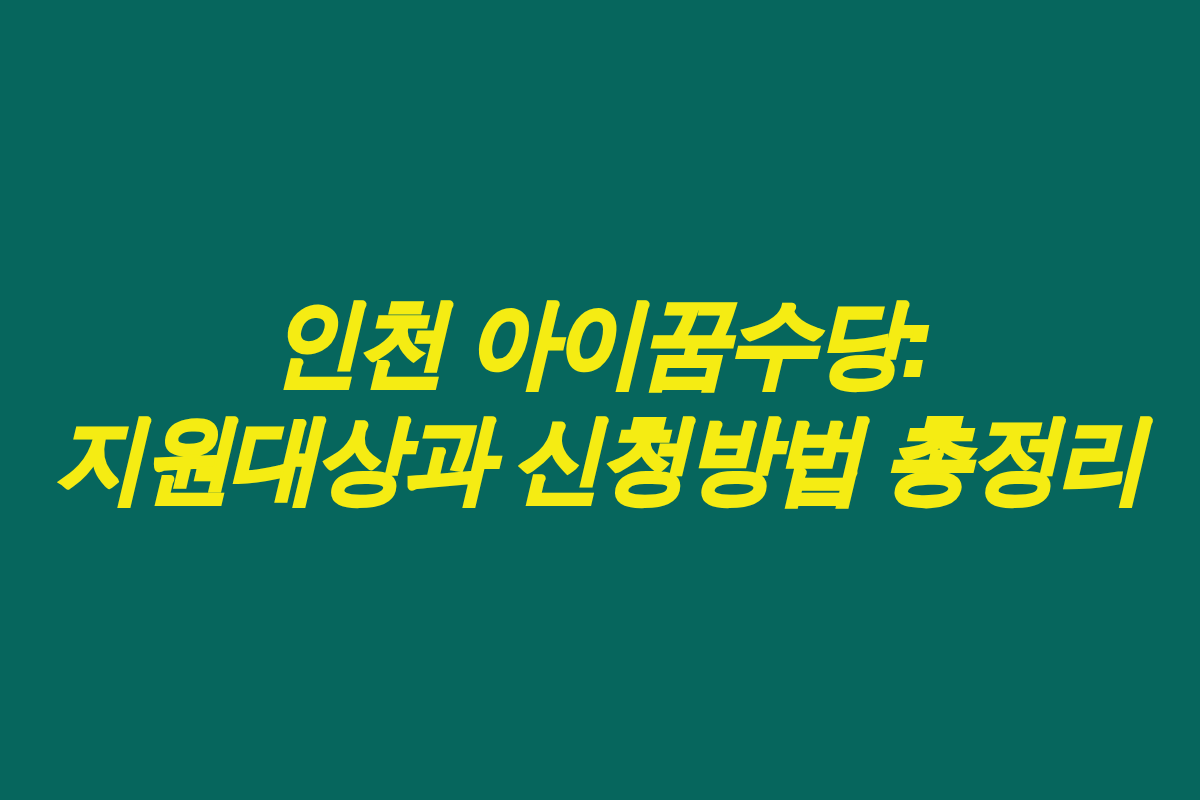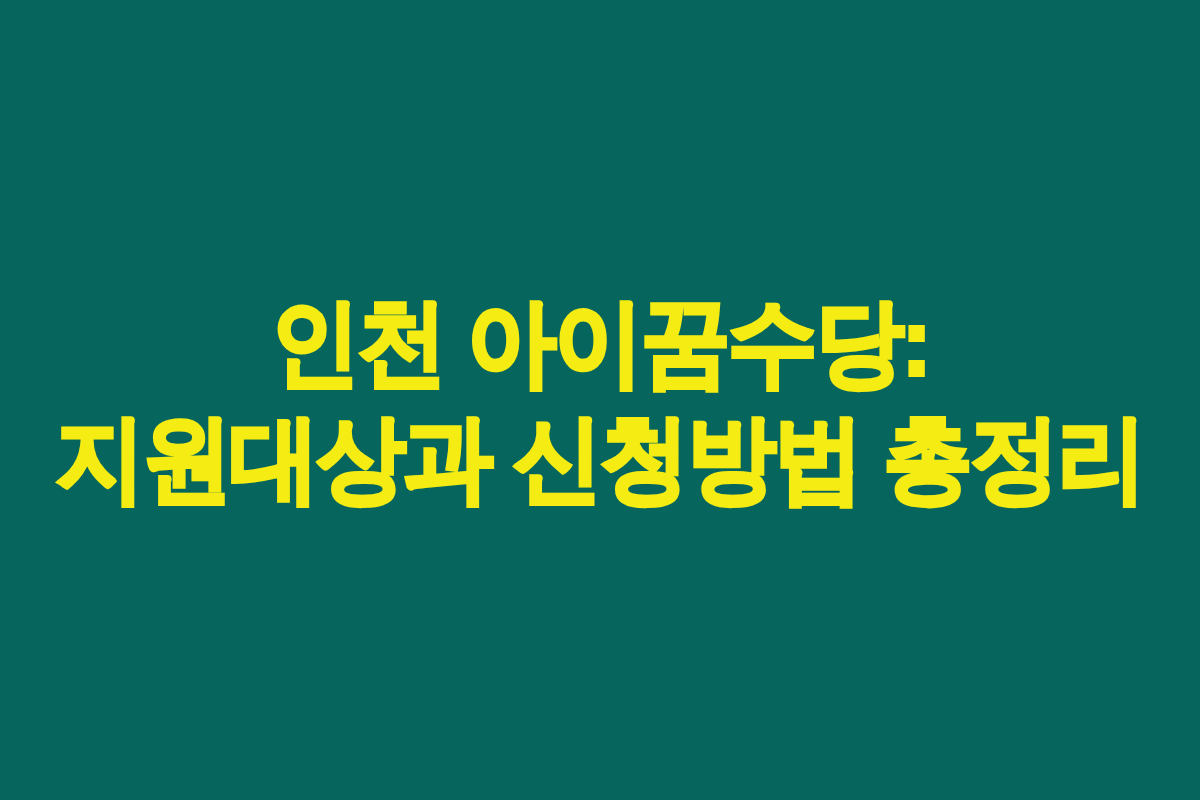--- a/index.html
+++ b/index.html
@@ -26,20 +26,21 @@
     box-sizing: border-box;
   }
 
   #title-block {
     width: 100%;
     padding: 0 18px;
     box-sizing: border-box;
     text-align: center;
     
     transform: translateY(-0.5px);
+    font-style: italic;
   }
 
   .title-line {
     display: block;
     color: #F5EC13;
     font-family: "Liberation Sans", "DejaVu Sans", sans-serif;
     font-weight: 700;
     font-size: 95px;
     line-height: 1.18;
     letter-spacing: -2.5px;

